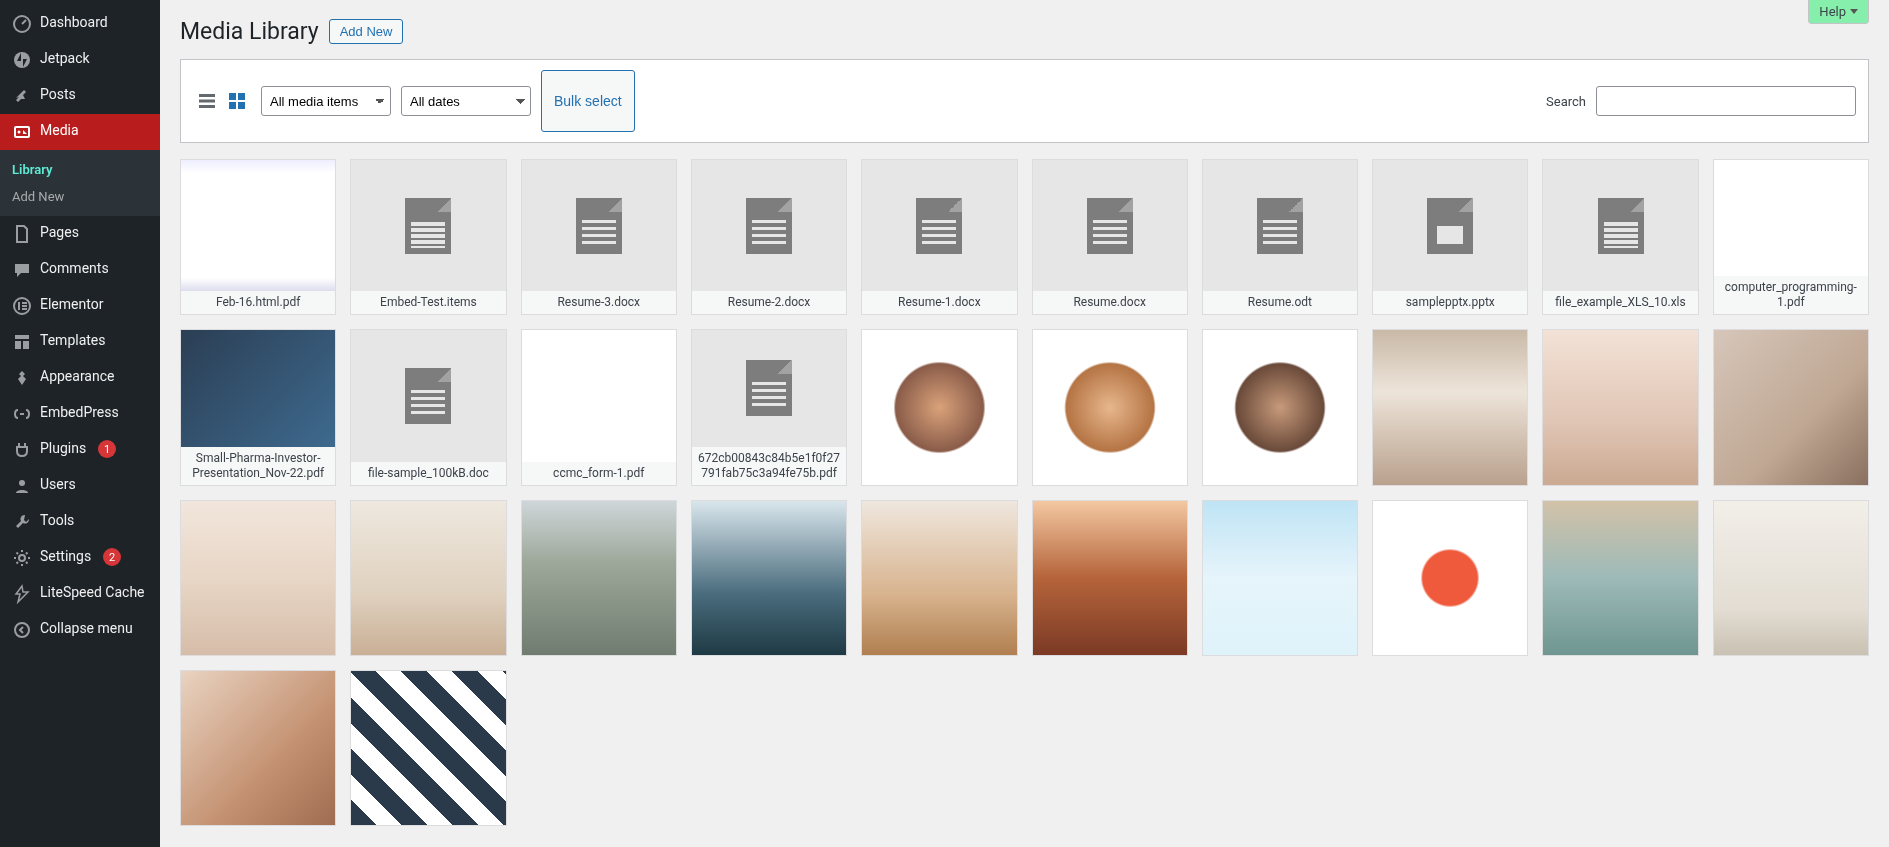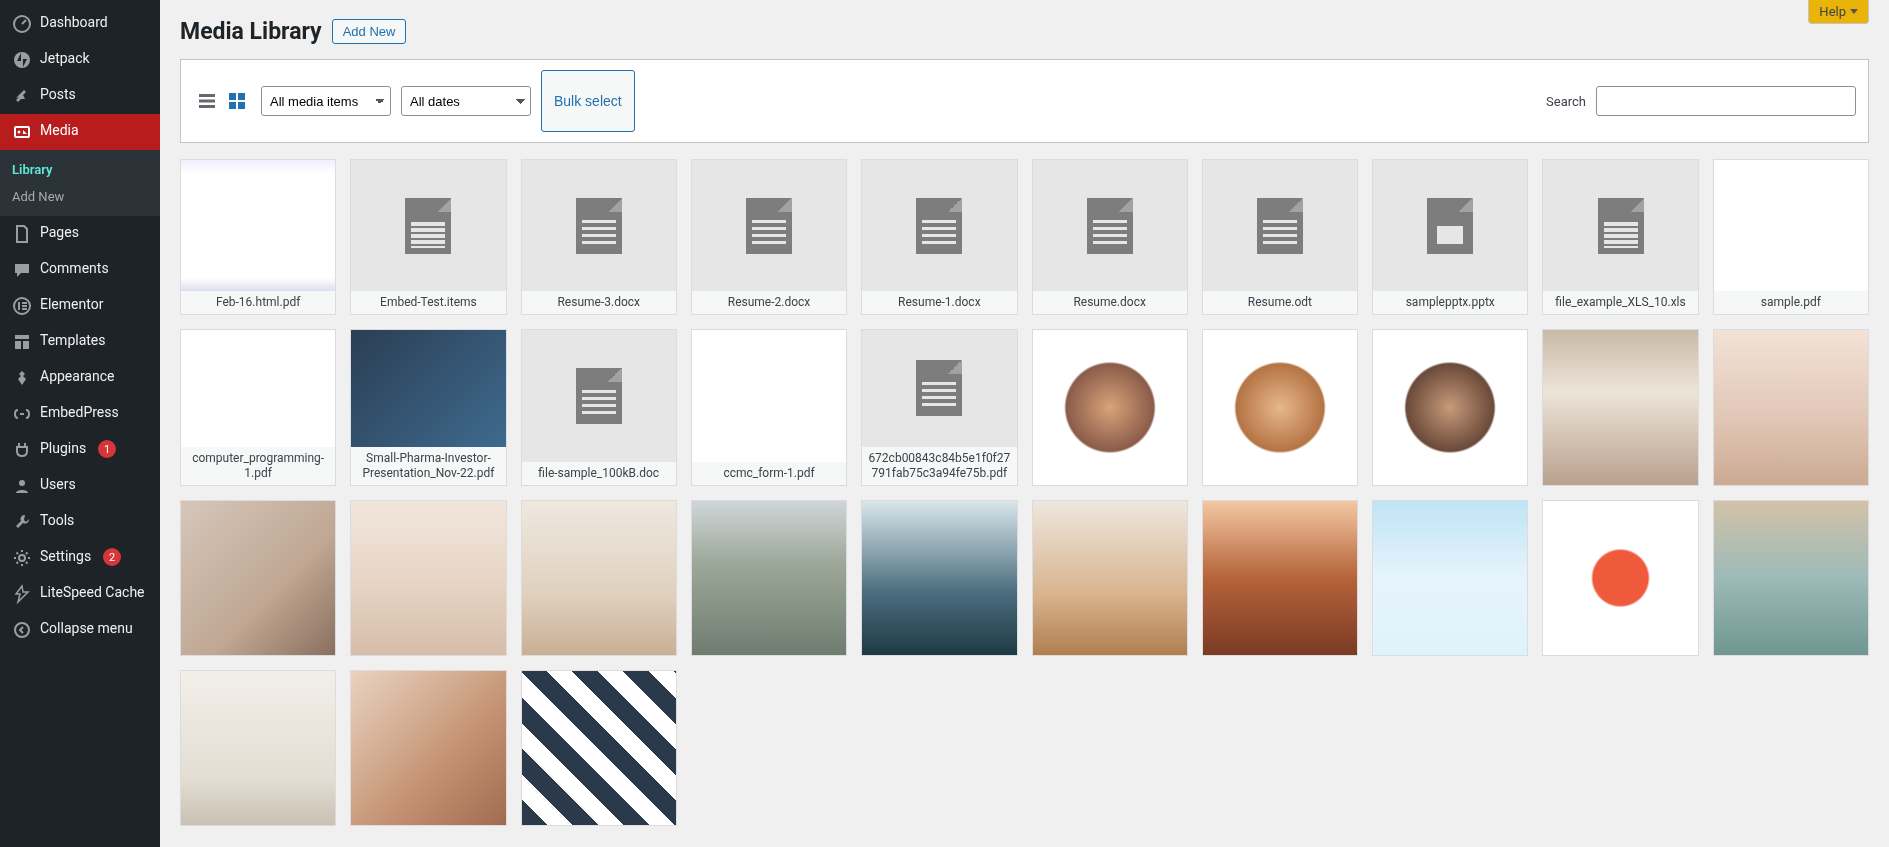--- a/index.html
+++ b/index.html
@@ -13,23 +13,23 @@
   .sidebar .item.active::after { content:""; position:absolute; right:-8px; top:50%; margin-top:-8px; border:8px solid transparent; border-right-color:#f0f0f1; }
   .sidebar .sub { background: #2c3338; padding: 6px 0; }
   .sidebar .sub .subitem { padding: 6px 12px; font-size: 13px; color: #a7aaad; cursor: pointer; }
   .sidebar .sub .subitem.current { color: #5eead4; font-weight: 600; }
   .sidebar .icon { width: 20px; height: 20px; display:inline-flex; align-items:center; justify-content:center; opacity:.6; }
   .sidebar .item.active .icon, .sidebar .item:hover .icon { opacity: 1; }
   .badge { display:inline-flex; align-items:center; justify-content:center; min-width:18px; height:18px; background:#d63638; color:#fff; border-radius:9px; font-size:11px; padding:0 5px; margin-left:4px; }
 
   
   .main { flex:1; padding: 0 20px 40px 20px; position: relative; }
-  .help-tab { position:absolute; top:0; right:20px; background:#eab308; border:1px solid #c3c4c7; border-top:none; padding:4px 10px; font-size:13px; cursor:pointer; display:flex; align-items:center; gap:4px; border-radius: 0 0 4px 4px; }
+  .help-tab { position:absolute; top:0; right:20px; background:#86efac; border:1px solid #c3c4c7; border-top:none; padding:4px 10px; font-size:13px; cursor:pointer; display:flex; align-items:center; gap:4px; border-radius: 0 0 4px 4px; }
   .page-title-row { display:flex; align-items:center; gap:10px; padding: 18px 0 14px 0; }
-  .page-title { font-size: 23px; font-weight: 700; color:#1d2327; }
+  .page-title { font-size: 23px; font-weight: 400; color:#1d2327; }
   .page-title-action { color:#2271b1; border:1px solid #2271b1; background:#f6f7f7; padding:4px 10px; font-size:13px; border-radius:3px; cursor:pointer; }
 
   .toolbar { background:#fff; border:1px solid #c3c4c7; padding:10px 12px; display:flex; align-items:center; gap:10px; }
   .view-switch { display:flex; gap:2px; }
   .view-btn { width:28px; height:28px; border:1px solid transparent; display:flex; align-items:center; justify-content:center; cursor:pointer; color:#646970; border-radius:2px; }
   .view-btn.active { color:#2271b1; }
   .select { height:30px; border:1px solid #8c8f94; border-radius:3px; padding: 0 24px 0 8px; font-size:13px; background:#fff; appearance:none; background-image: linear-gradient(45deg, transparent 50%, #555 50%), linear-gradient(135deg, #555 50%, transparent 50%); background-position: right 10px center, right 5px center; background-size:5px 5px,5px 5px; background-repeat:no-repeat; min-width:130px; cursor:pointer; }
   .btn-secondary { color:#2271b1; border:1px solid #2271b1; background:#f6f7f7; padding:22px 12px; font-size:14px; border-radius:3px; cursor:pointer; }
   .spacer { flex:1; }
   .search-label { font-size:13px; color:#3c434a; }
@@ -300,24 +300,20 @@
           <div class="caption">samplepptx.pptx</div>
         </div>
         <div class="tile file">
           <div class="thumb">
             <div class="file-icon sheet"></div>
           </div>
           <div class="caption">file_example_XLS_10.xls</div>
         </div>
         <div class="tile file">
           <div class="thumb" style="background: linear-gradient(rgb(255, 255, 255), rgb(255, 255, 255));"></div>
-          <div class="caption">sample.pdf</div>
-        </div>
-        <div class="tile file">
-          <div class="thumb" style="background: linear-gradient(rgb(255, 255, 255), rgb(255, 255, 255));"></div>
           <div class="caption">computer_programming-1.pdf</div>
         </div>
         <div class="tile file">
           <div class="thumb" style="background: linear-gradient(135deg, rgb(43, 62, 84), rgb(62, 106, 142));"></div>
           <div class="caption">Small-Pharma-Investor-Presentation_Nov-22.pdf</div>
         </div>
         <div class="tile file">
           <div class="thumb">
             <div class="file-icon doc"></div>
           </div>

